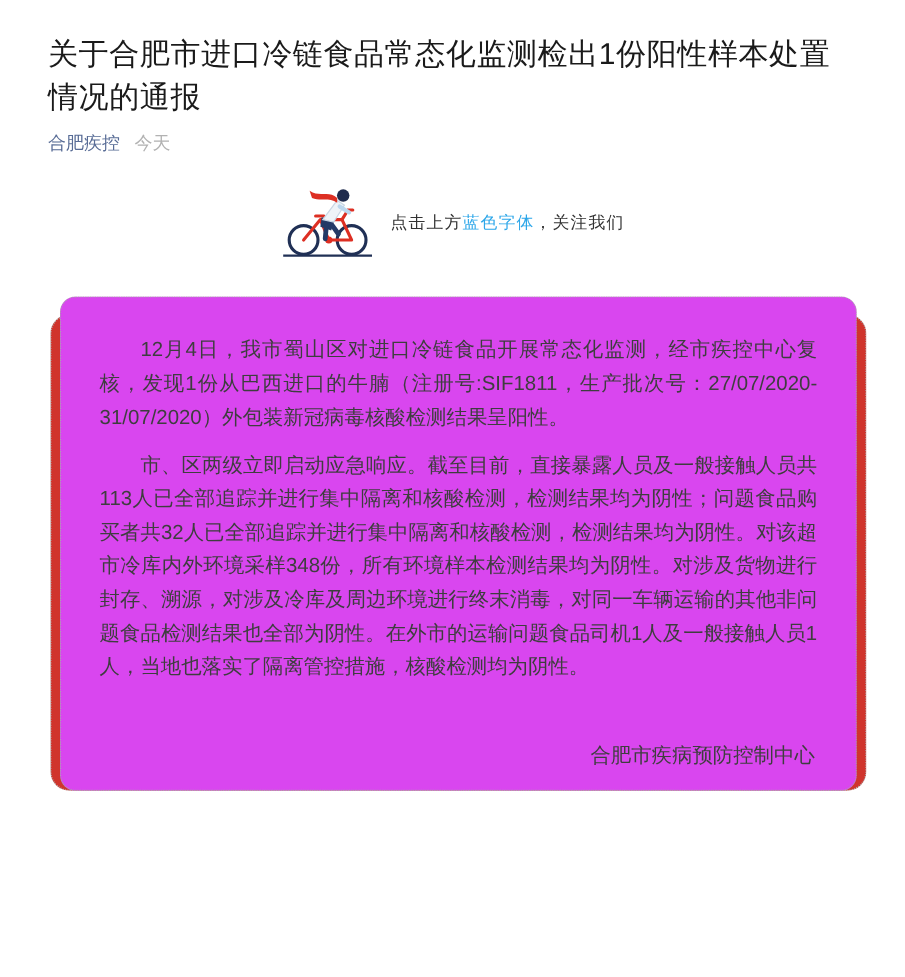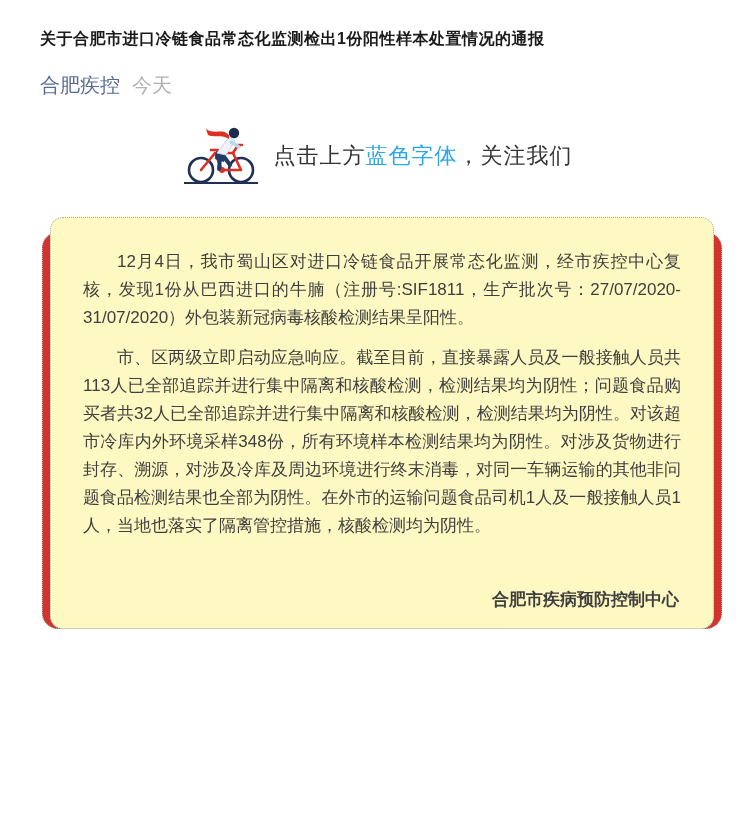--- a/index.html
+++ b/index.html
@@ -18,90 +18,89 @@
     width:754px;
   }
   .page{
     width:754px;
     min-height:814px;
     background:#ffffff;
     padding-top:27px;
   }
   .title{
     margin:0 40px 0 40px;
-    font-size:16px;
+    font-size:25px;
     line-height:1.45;
-    font-weight:bold;
+    font-weight:normal;
     color:var(--title-color);
     letter-spacing:.5px;
   }
   .byline{
-    margin:22px 40px 0 40px;
-    font-size:20px;
+    margin:10px 40px 0 40px;
+    font-size:15px;
   }
   .byline .author{
     color:var(--author-blue);
     cursor:pointer;
   }
   .byline .when{
     color:var(--muted-gray);
     margin-left:12px;
   }
   .banner{
     margin-top:22px;
     display:flex;
     align-items:center;
     justify-content:center;
     gap:14px;
     height:70px;
   }
   .banner .bike{display:inline-block;width:78px;height:64px;}
   .banner-text{
-    font-size:22px;
+    font-size:14px;
     color:#333333;
     letter-spacing:1px;
   }
   .banner-text .blue{color:var(--link-blue);}
   
   .notice-wrap{
     position:relative;
     margin:26px 32px 0 42px;
     width:680px;
   }
   .red-layer{
     position:absolute;
     left:0;right:0;top:15px;bottom:0;
     background:var(--accent-red);
     border:1px dotted var(--dotted-border);
     border-radius:16px;
   }
   .white-card{
     position:relative;
     margin:0 8px 10px 8px;
-    background:#fef9c3;
+    background:#d946ef;
     border:1px dotted var(--dotted-border);
     border-radius:13px;
     padding:30px 32px 12px 32px;
   }
   .white-card p{
     font-size:17px;
     line-height:28px;
     color:var(--body-text);
     text-indent:2em;
     margin-bottom:12px;
     text-align:justify;
   }
   .sign{
     margin-top:44px;
     text-align:right;
     font-size:17px;
     line-height:32px;
     color:var(--body-text);
     padding-right:2px;
-    font-weight:bold;
   }
 </style>
 </head>
 <body>
 
 <div class="page">
 
   <h1 class="title">关于合肥市进口冷链食品常态化监测检出1份阳性样本处置情况的通报</h1>
 
   <div class="byline">

